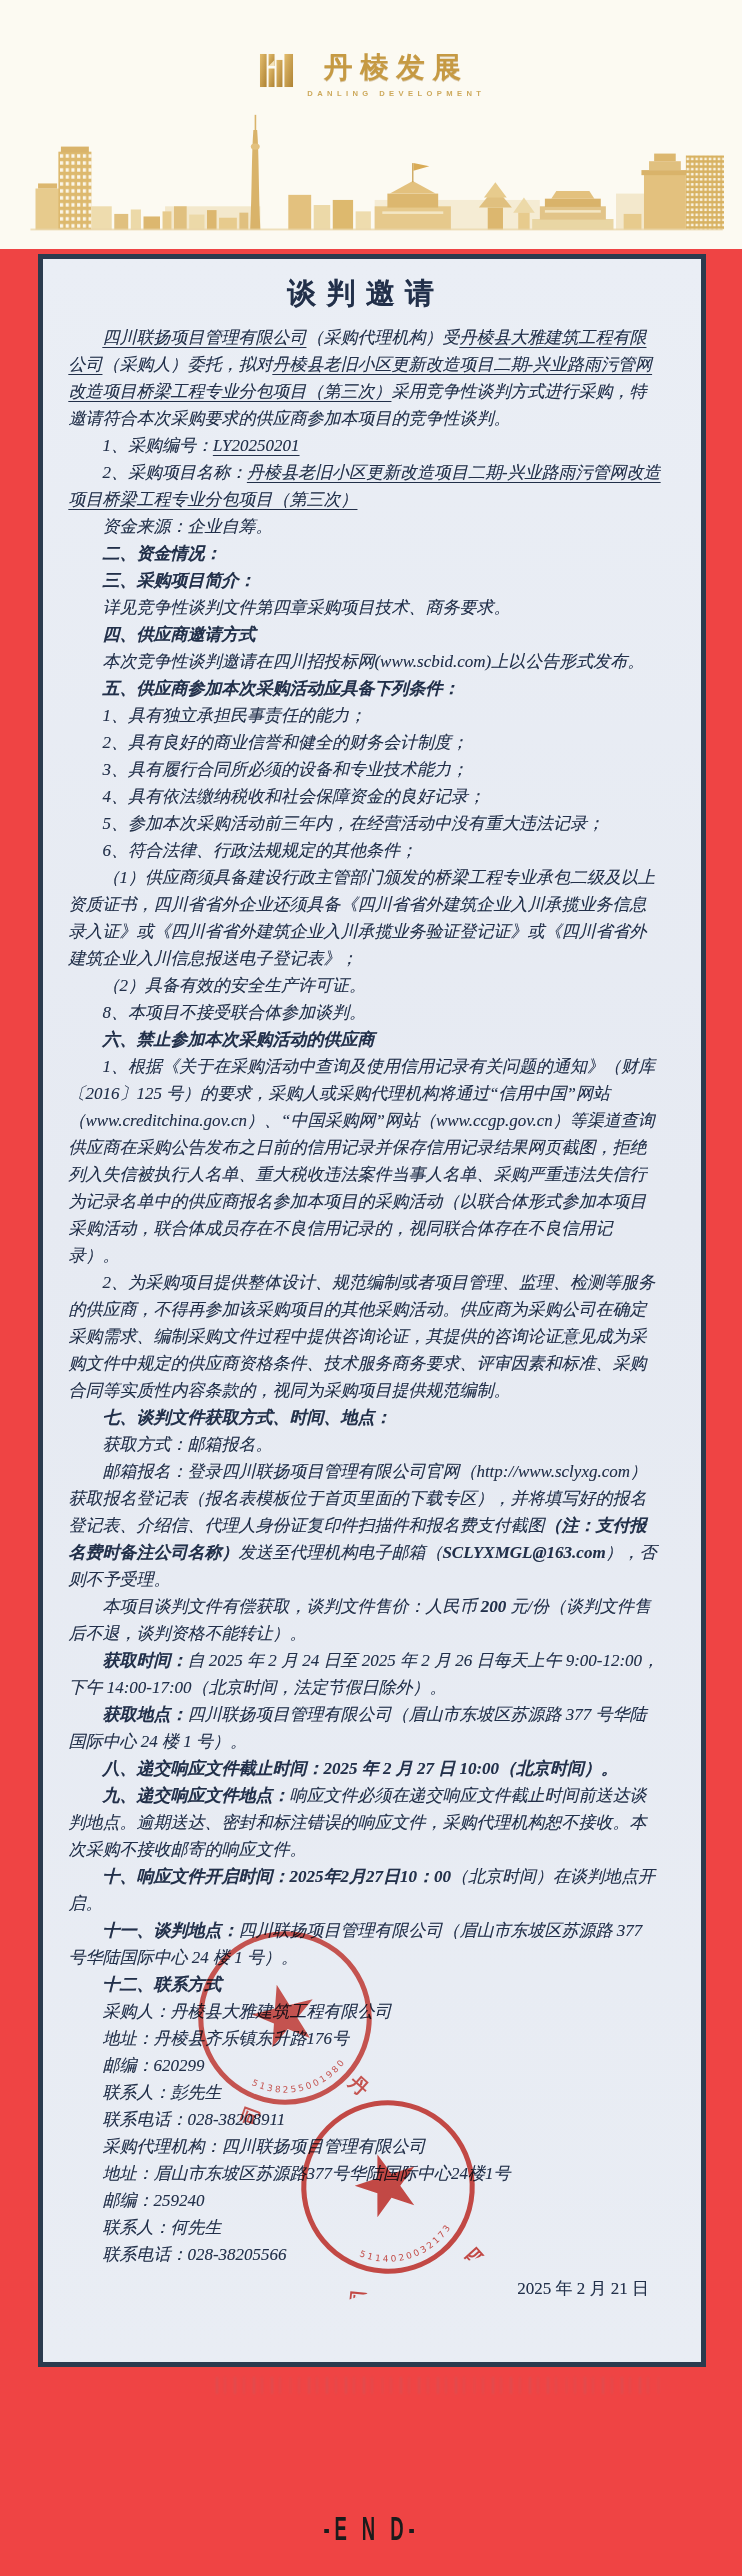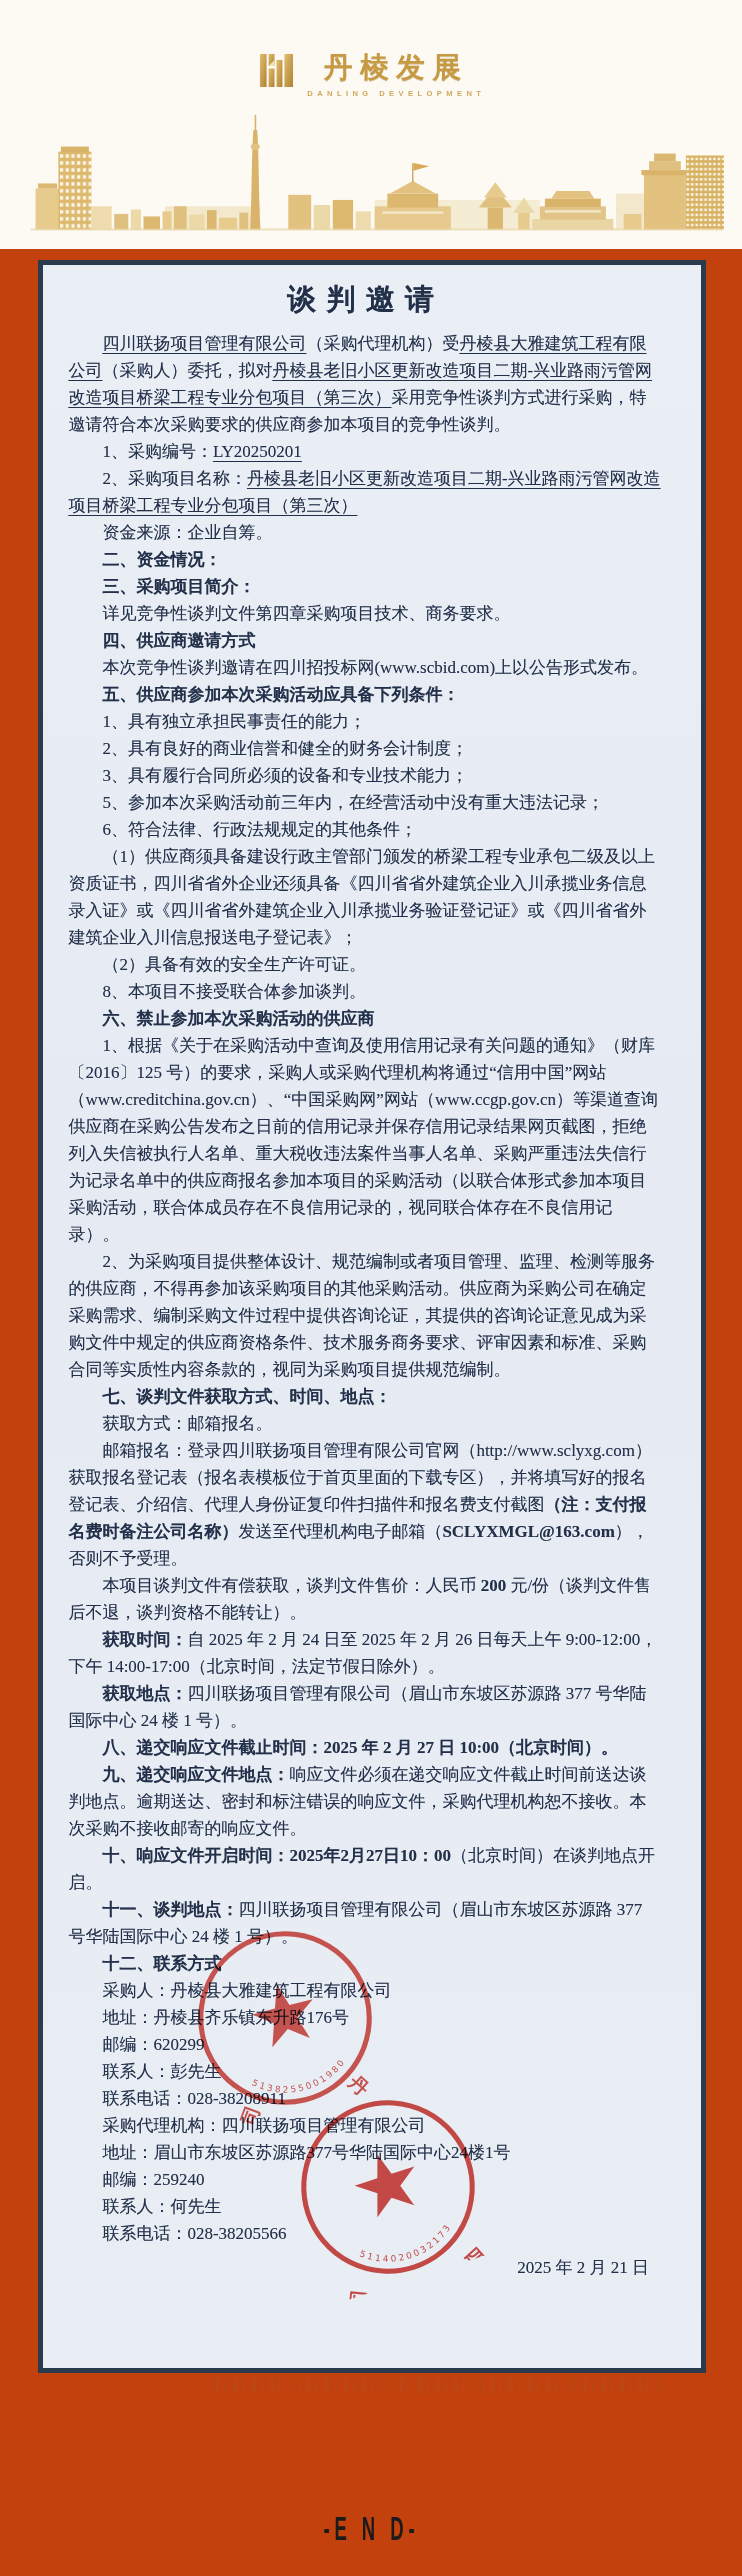--- a/index.html
+++ b/index.html
@@ -1,42 +1,42 @@
 <!DOCTYPE html>
 <html style="font-size:10.2px"><head>
 <meta charset="utf-8">
 <style>
   :root{
     --gold:#c69a43; --gold-light:#e8cf97; --gold-pale:#f3e6c4;
     --ink:#22304a; --border:#2b3b4e; --red:#ce2f27; --page:#e9edf4;
   }
   html,body{margin:0;padding:0;}
   body{background:#ffffff;font-family:"Liberation Serif","DejaVu Serif",serif;}
-  .canvas{position:relative;width:743px;height:2576px;background:#c2410c;overflow:hidden;}
+  .canvas{position:relative;width:743px;height:2576px;background:#ef4444;overflow:hidden;}
 
   
   .brand-header{position:absolute;left:0;top:0;width:743px;height:249px;background:#fcfaf2;}
   .brand-row{position:absolute;left:0;top:52px;width:743px;display:flex;justify-content:center;align-items:flex-start;gap:12.7px;}
   .logo-mark{width:37px;height:37px;flex:0 0 auto;}
   .brand-text{display:flex;flex-direction:column;align-items:center;}
   .brand-name{font-size:28.6px;font-weight:700;color:var(--gold);letter-spacing:7.6px;line-height:1.1;
     text-shadow:0 0.6px 0.6px rgba(150,110,40,.35);}
   .brand-sub{margin-top:5.1px;font-family:"Liberation Sans",sans-serif;font-size:7.6px;color:#cda95c;
     letter-spacing:4.4px;font-weight:600;}
   .skyline{position:absolute;left:19px;top:111px;width:705px;height:122px;}
 
   
-  .doc-page{position:absolute;left:38px;top:260px;width:668px;height:2113px;box-sizing:border-box;
+  .doc-page{position:absolute;left:38px;top:254px;width:668px;height:2113px;box-sizing:border-box;
     border:5.7px solid var(--border);
     background:linear-gradient(180deg,#eaeef5 0%,#e6eaf2 45%,#e9edf4 100%);
     padding:15.2px 38px 12.7px 25.4px;}
   .doc-title{margin:0 0 10.2px 0;text-align:center;font-size:29px;font-weight:700;color:var(--ink);
     letter-spacing:10.2px;text-shadow:0 0 0.6px rgba(34,48,74,.5);}
   .doc-body{color:var(--ink);font-size:17px;line-height:27px;text-shadow:0 0 0.6px rgba(34,48,74,.35);}
-  .para{margin:0;text-indent:2em;}
+  .para{margin:0;text-indent:2em;font-style:italic;}
   .para.h{font-weight:700;}
   .para .b{font-weight:700;}
   .para .u{text-decoration:underline;text-underline-offset:3.8px;text-decoration-thickness:1px;}
   .doc-date{margin:9px 14px 0 0;text-align:right;font-size:17px;color:var(--ink);
     text-shadow:0 0 0.6px rgba(34,48,74,.35);}
 
   
   .stamp{position:absolute;width:190px;height:190px;opacity:.8;mix-blend-mode:multiply;}
   .stamp .ring{fill:none;stroke:var(--red);stroke-width:8px;}
   .stamp .star{fill:var(--red);}
@@ -161,20 +161,21 @@
         <p class="para p"><span>资金来源：企业自筹。</span></p>
         <p class="para h"><span>二、资金情况：</span></p>
         <p class="para h"><span>三、采购项目简介：</span></p>
         <p class="para p"><span>详见竞争性谈判文件第四章采购项目技术、商务要求。</span></p>
         <p class="para h"><span>四、供应商邀请方式</span></p>
         <p class="para p"><span>本次竞争性谈判邀请在四川招投标网(www.scbid.com)上以公告形式发布。</span></p>
         <p class="para h"><span>五、供应商参加本次采购活动应具备下列条件：</span></p>
         <p class="para p"><span>1、具有独立承担民事责任的能力；</span></p>
         <p class="para p"><span>2、具有良好的商业信誉和健全的财务会计制度；</span></p>
         <p class="para p"><span>3、具有履行合同所必须的设备和专业技术能力；</span></p>
+        <p class="para p"><span>4、具有依法缴纳税收和社会保障资金的良好记录；</span></p>
         <p class="para p"><span>5、参加本次采购活动前三年内，在经营活动中没有重大违法记录；</span></p>
         <p class="para p"><span>6、符合法律、行政法规规定的其他条件；</span></p>
         <p class="para p"><span>（1）供应商须具备建设行政主管部门颁发的桥梁工程专业承包二级及以上资质证书，四川省省外企业还须具备《四川省省外建筑企业入川承揽业务信息录入证》或《四川省省外建筑企业入川承揽业务验证登记证》或《四川省省外建筑企业入川信息报送电子登记表》；</span></p>
         <p class="para p"><span>（2）具备有效的安全生产许可证。</span></p>
         <p class="para p"><span>8、本项目不接受联合体参加谈判。</span></p>
         <p class="para h"><span>六、禁止参加本次采购活动的供应商</span></p>
         <p class="para p"><span>1、根据《关于在采购活动中查询及使用信用记录有关问题的通知》（财库〔2016〕125 号）的要求，采购人或采购代理机构将通过“信用中国”网站（www.creditchina.gov.cn）、“中国采购网”网站（www.ccgp.gov.cn）等渠道查询供应商在采购公告发布之日前的信用记录并保存信用记录结果网页截图，拒绝列入失信被执行人名单、重大税收违法案件当事人名单、采购严重违法失信行为记录名单中的供应商报名参加本项目的采购活动（以联合体形式参加本项目采购活动，联合体成员存在不良信用记录的，视同联合体存在不良信用记录）。</span></p>
         <p class="para p"><span>2、为采购项目提供整体设计、规范编制或者项目管理、监理、检测等服务的供应商，不得再参加该采购项目的其他采购活动。供应商为采购公司在确定采购需求、编制采购文件过程中提供咨询论证，其提供的咨询论证意见成为采购文件中规定的供应商资格条件、技术服务商务要求、评审因素和标准、采购合同等实质性内容条款的，视同为采购项目提供规范编制。</span></p>
         <p class="para h"><span>七、谈判文件获取方式、时间、地点：</span></p>
         <p class="para p"><span>获取方式：邮箱报名。</span></p>

